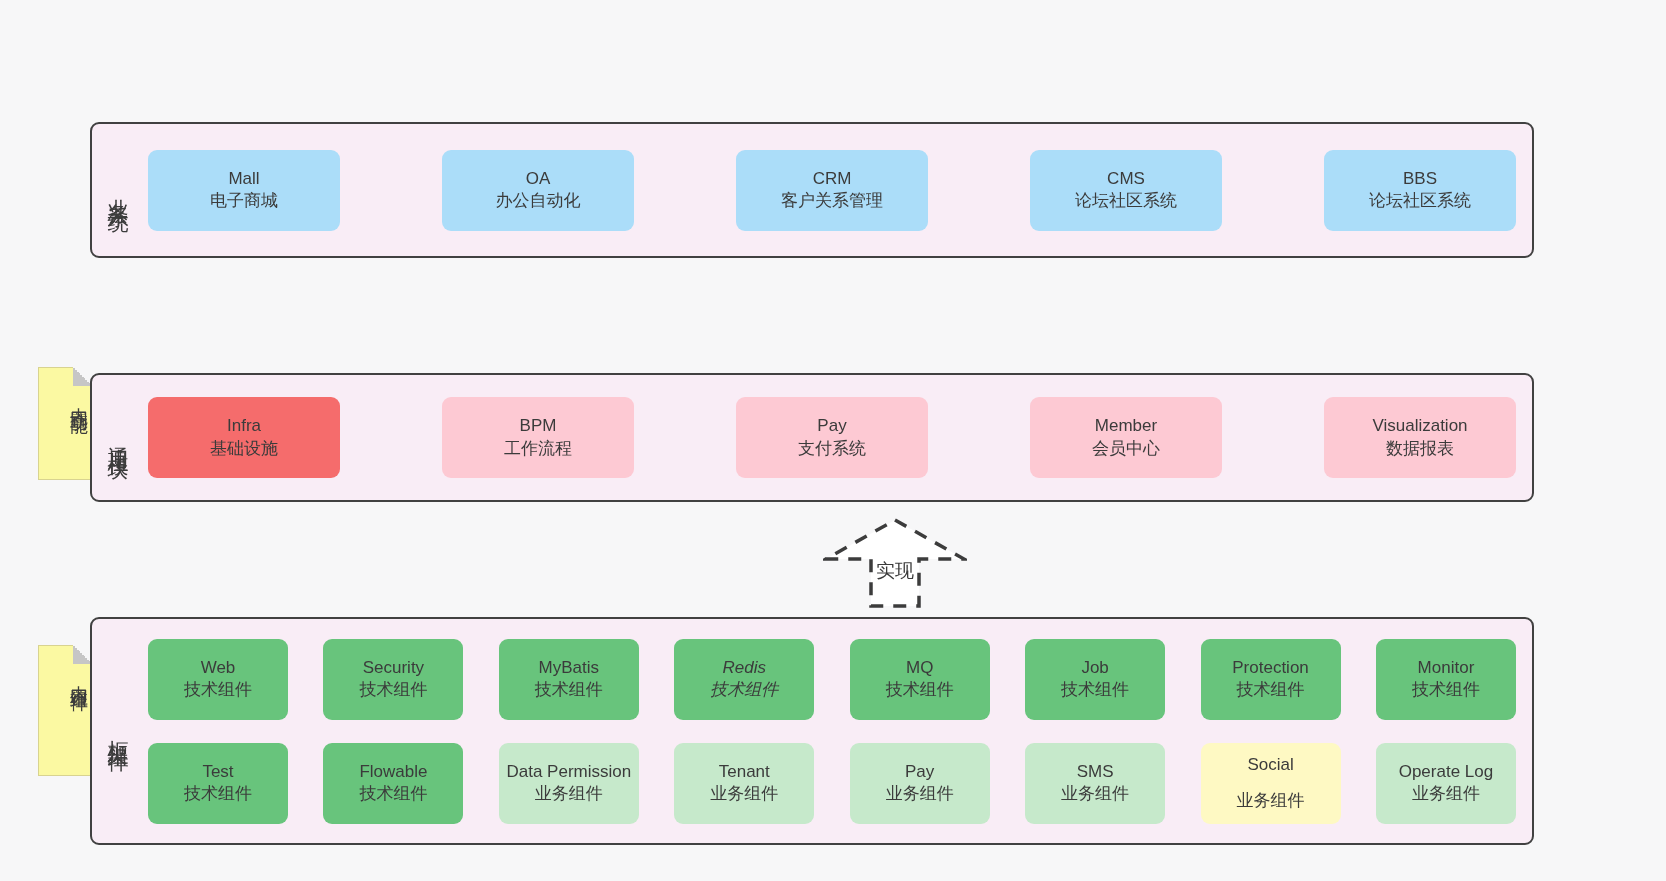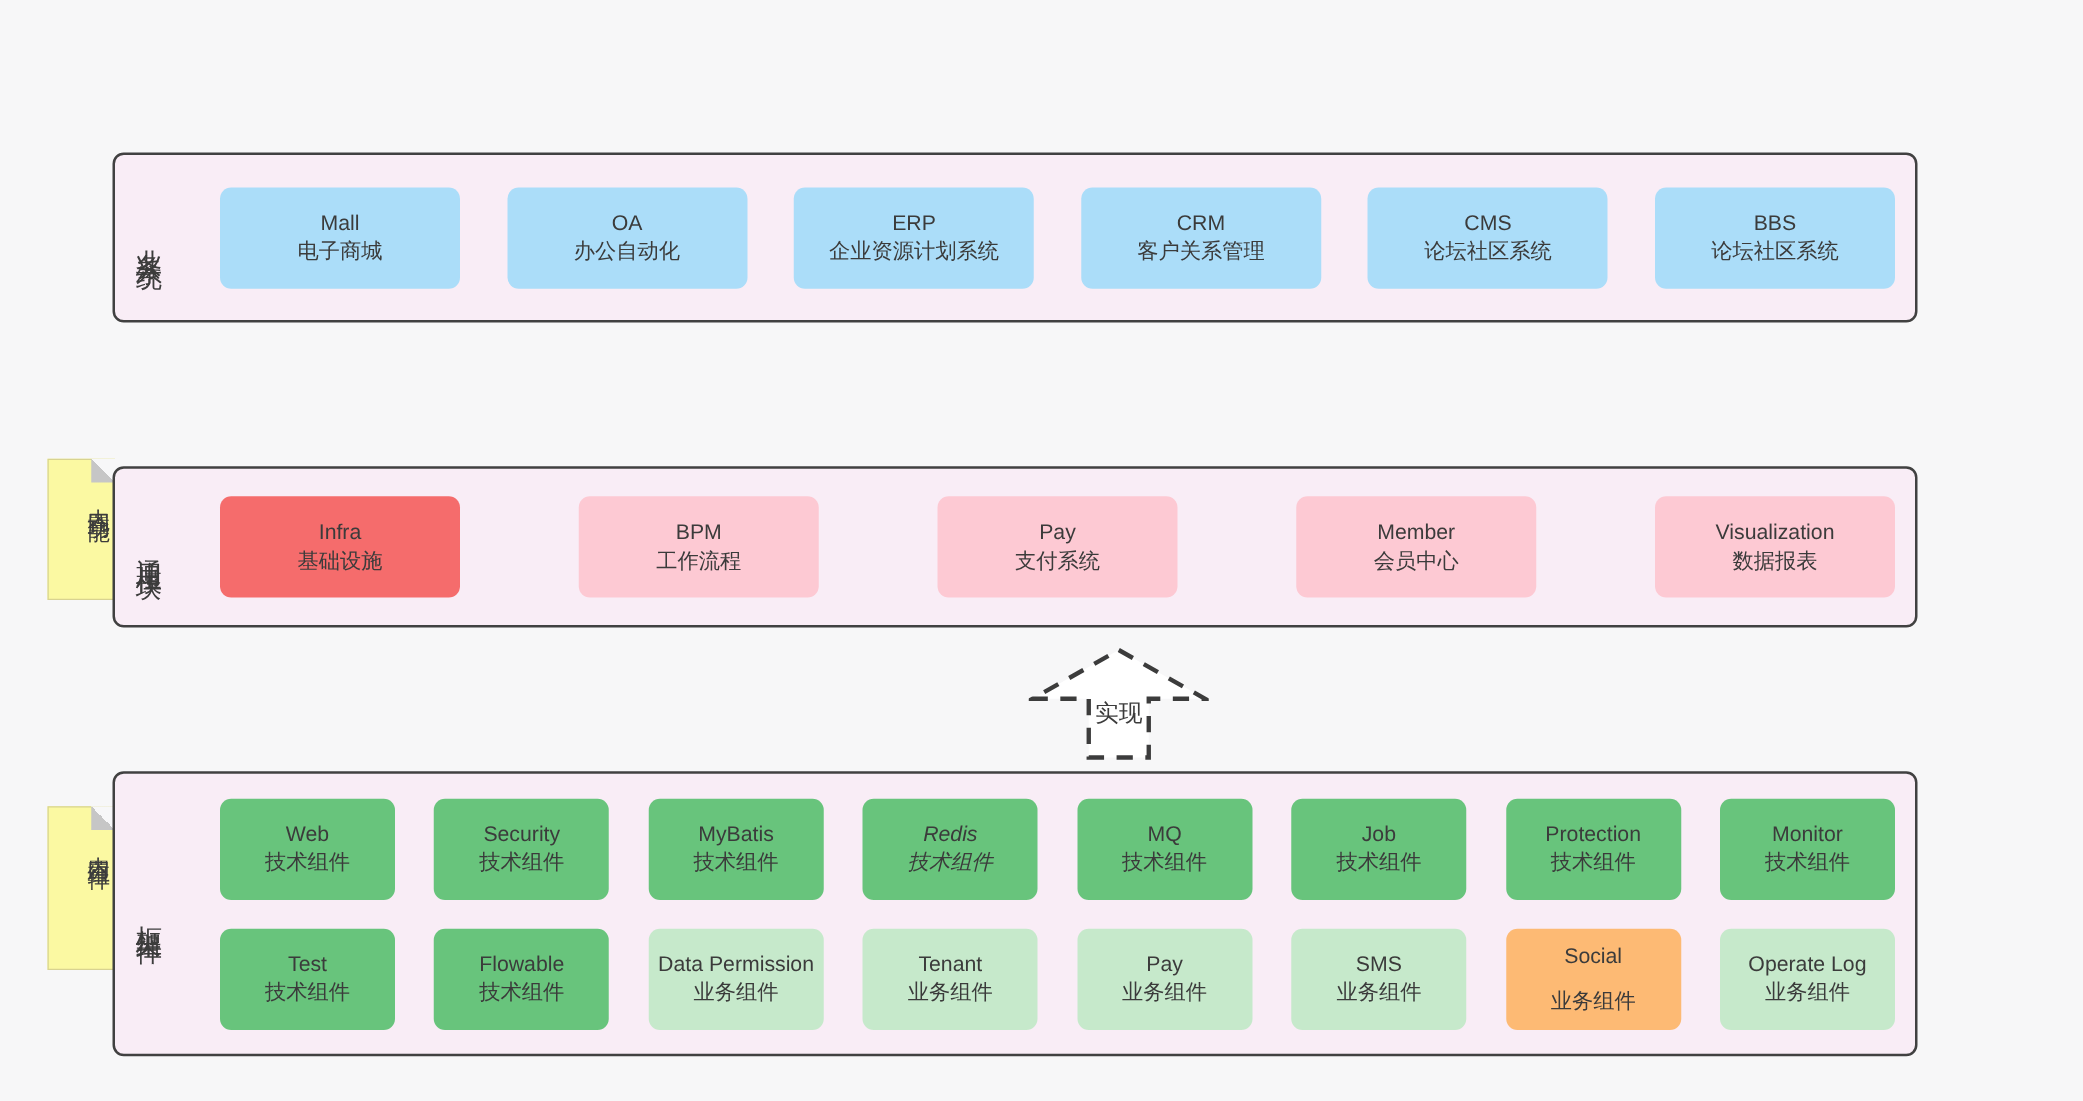--- a/index.html
+++ b/index.html
@@ -15,21 +15,21 @@
   #panel-modules{top:373px;height:129px;}
   #panel-framework{top:617px;height:228px;}
   .panel-label{
     position:absolute;left:12px;top:0;height:100%;
     display:flex;align-items:center;justify-content:center;
     writing-mode:vertical-rl;text-orientation:upright;
     font-size:21px;letter-spacing:4px;color:#3c3c3c;
   }
   .box-area{
     position:absolute;left:56px;right:16px;top:0;height:100%;
-    display:flex;flex-direction:column;justify-content:center;gap:23px;margin-left:28px;
+    display:flex;flex-direction:column;justify-content:center;gap:23px;
   }
   .box-row{display:flex;justify-content:space-between;}
   .box{
     height:81px;border-radius:9px;display:flex;flex-direction:column;
     align-items:center;justify-content:center;text-align:center;
     font-size:17px;line-height:1.3;color:#3b3b3b;box-sizing:border-box;padding:2px 4px;
   }
   .w6{width:192px;}
   .w8{width:140px;}
   .tag{
@@ -77,24 +77,20 @@
         <div class="box-row">
           <div class="box w6" style="background: rgb(171, 221, 249);">
             <div>Mall</div>
             <div>电子商城</div>
           </div>
           <div class="box w6" style="background: rgb(171, 221, 249);">
             <div>OA</div>
             <div>办公自动化</div>
           </div>
           <div class="box w6" style="background: rgb(171, 221, 249);">
-            <div>ERP</div>
-            <div>企业资源计划系统</div>
-          </div>
-          <div class="box w6" style="background: rgb(171, 221, 249);">
             <div>CRM</div>
             <div>客户关系管理</div>
           </div>
           <div class="box w6" style="background: rgb(171, 221, 249);">
             <div>CMS</div>
             <div>论坛社区系统</div>
           </div>
           <div class="box w6" style="background: rgb(171, 221, 249);">
             <div>BBS</div>
             <div>论坛社区系统</div>
@@ -186,21 +182,21 @@
             <div>业务组件</div>
           </div>
           <div class="box w8" style="background: rgb(198, 233, 203);">
             <div>Pay</div>
             <div>业务组件</div>
           </div>
           <div class="box w8" style="background: rgb(198, 233, 203);">
             <div>SMS</div>
             <div>业务组件</div>
           </div>
-          <div class="box w8" style="background: #fdba74; gap: 13px;">
+          <div class="box w8" style="background: #fef9c3; gap: 13px;">
             <div>Social</div>
             <div>业务组件</div>
           </div>
           <div class="box w8" style="background: rgb(198, 233, 203);">
             <div>Operate Log</div>
             <div>业务组件</div>
           </div>
         </div>
       </div>
   </div>

